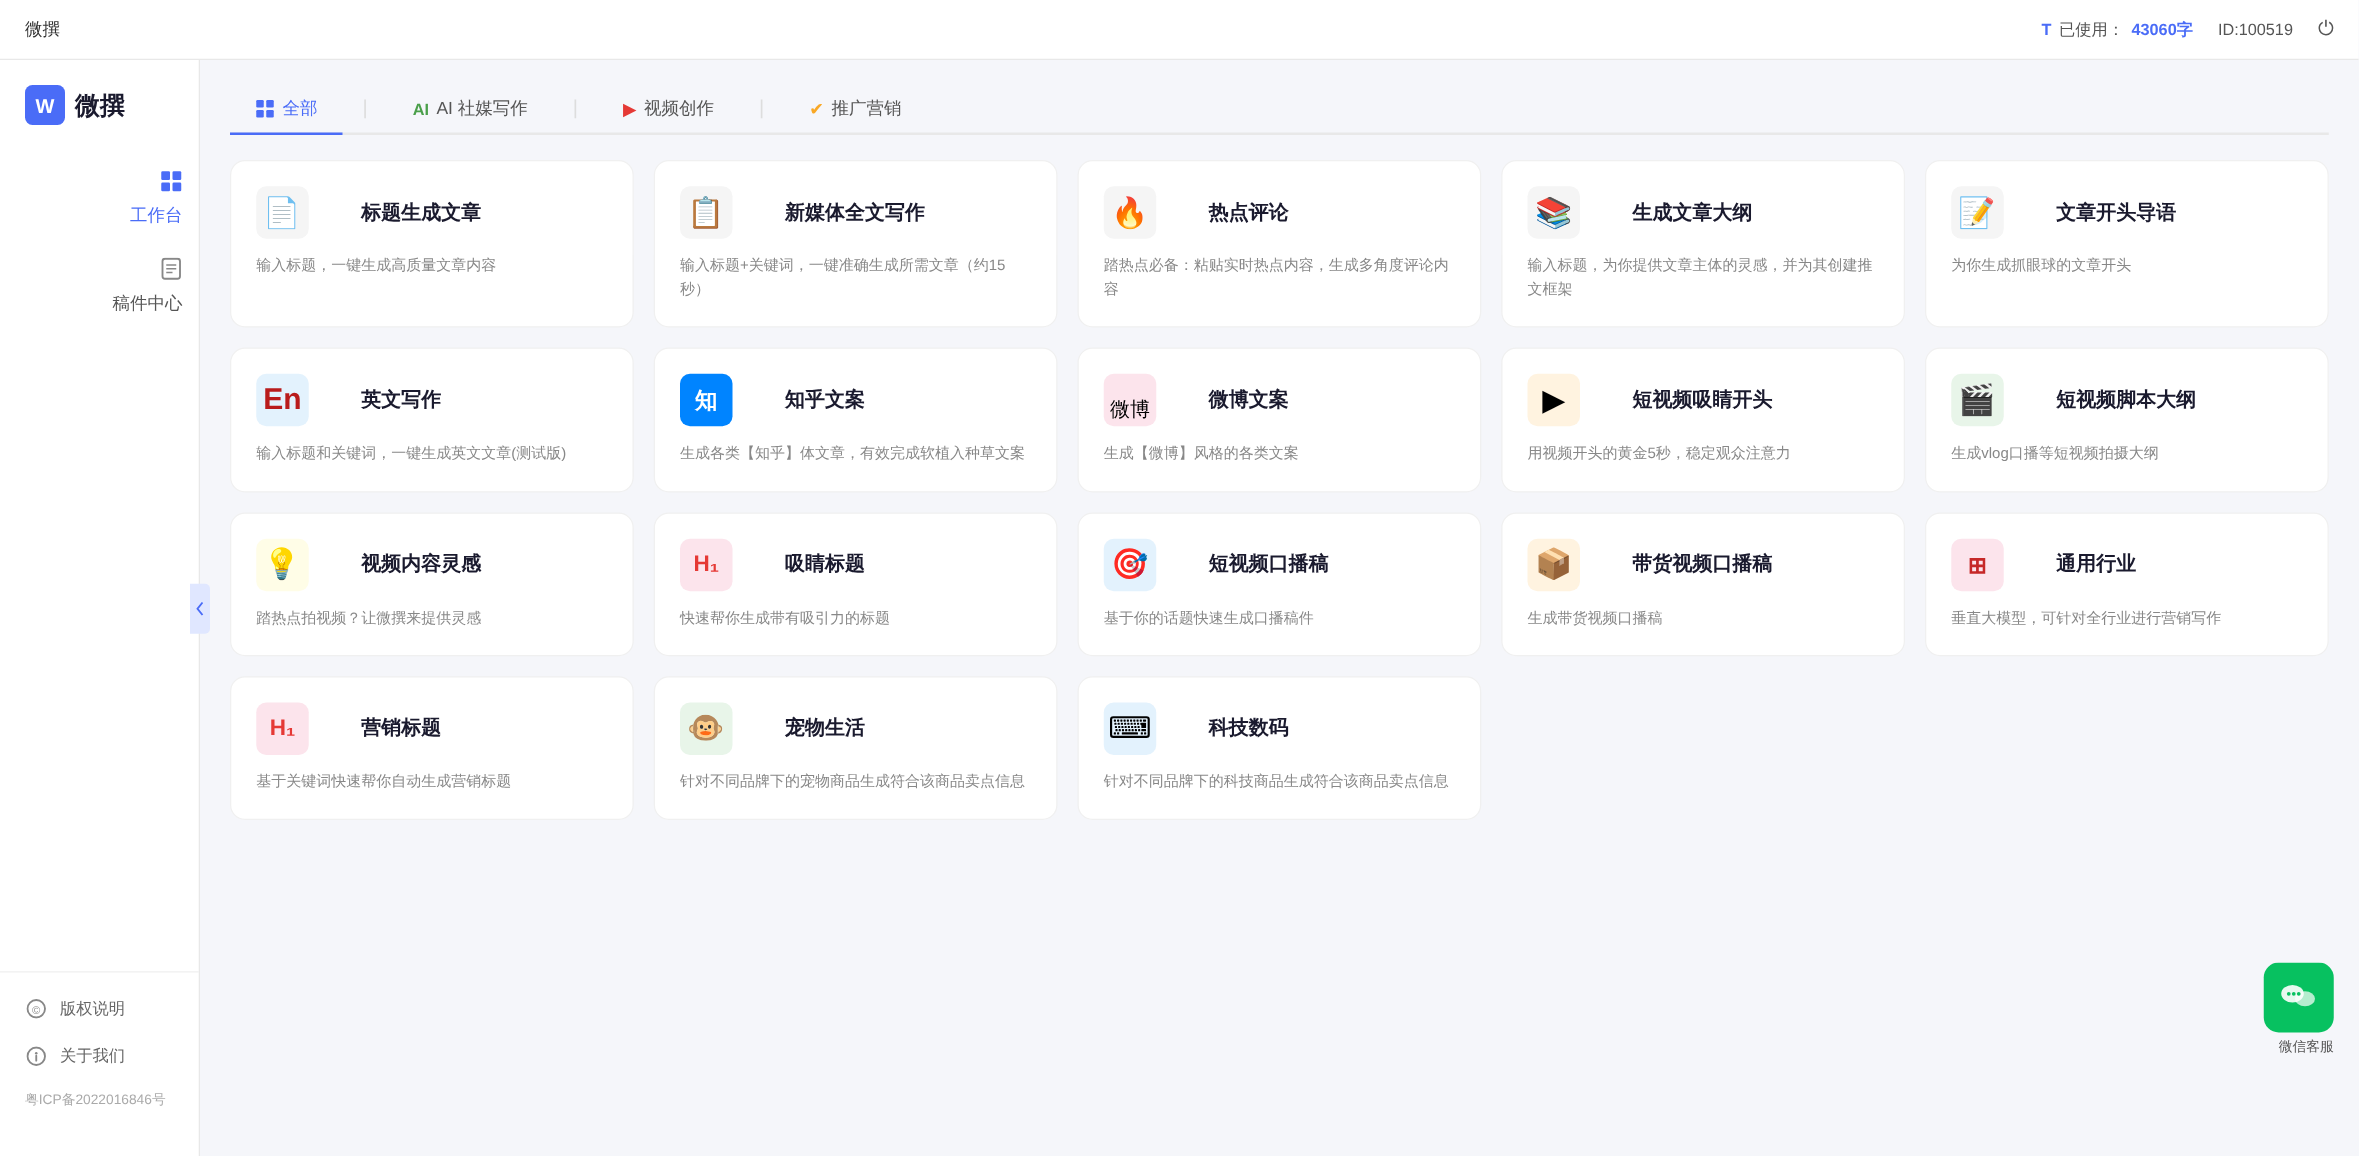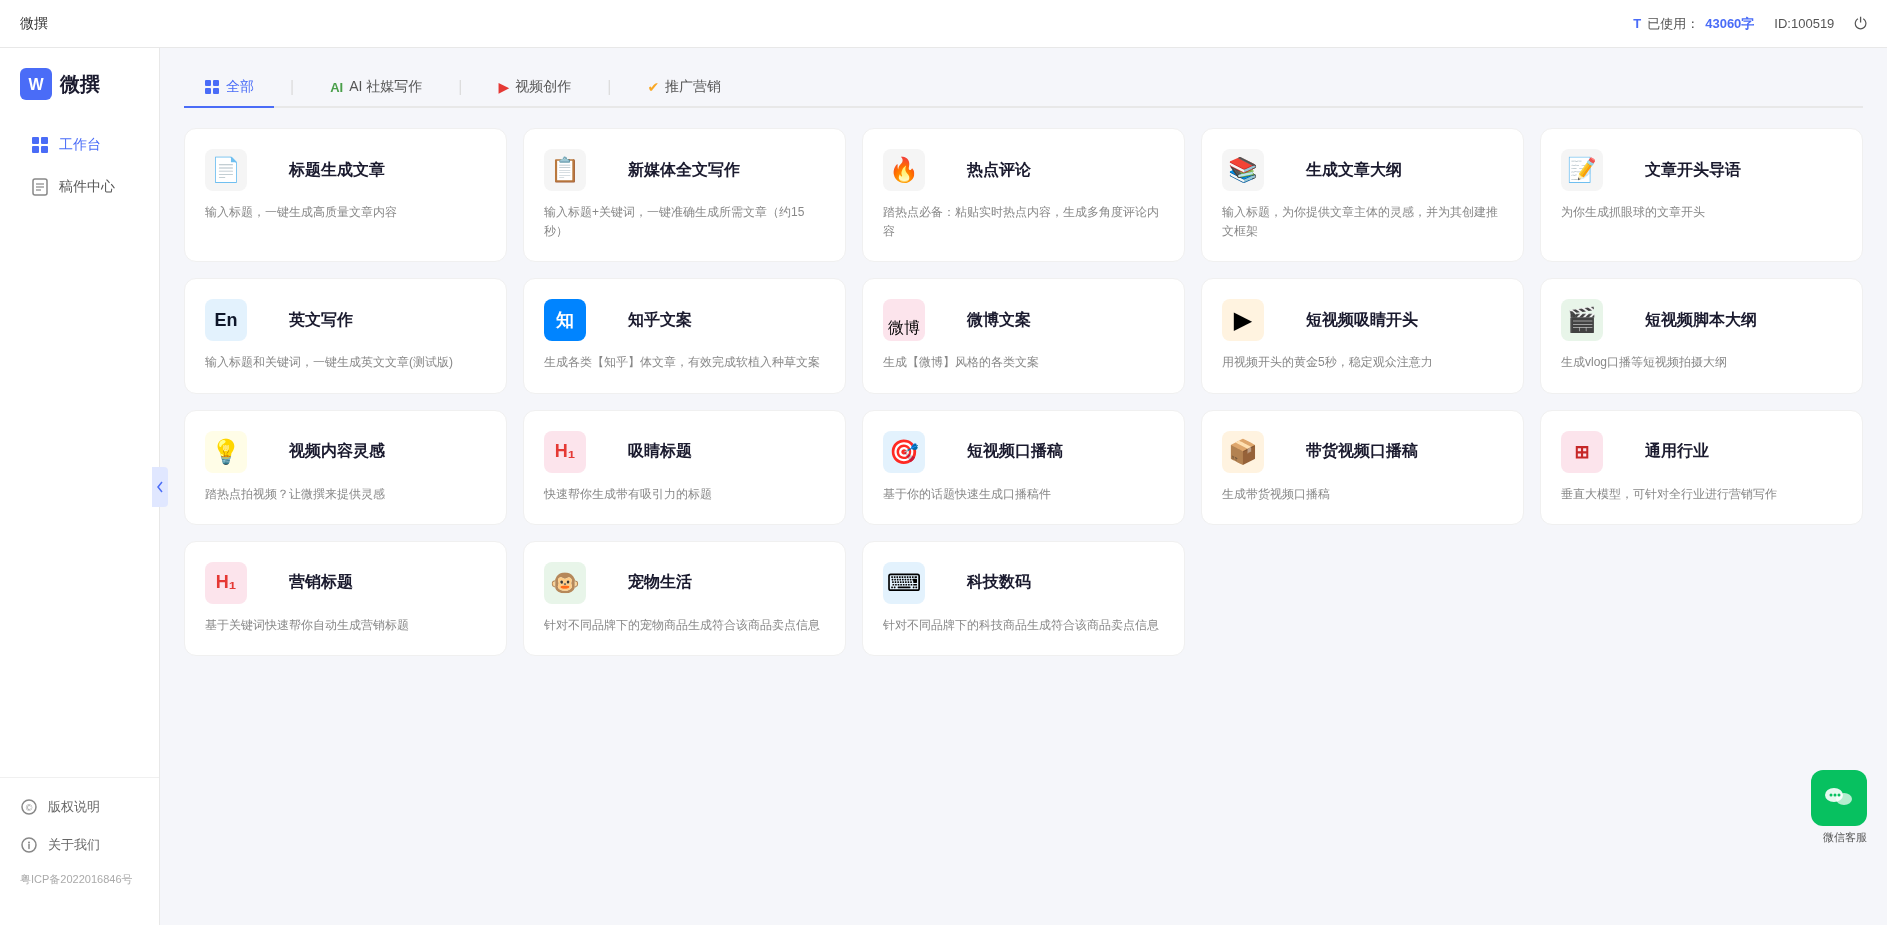--- a/index.html
+++ b/index.html
@@ -71,27 +71,28 @@
     .logo-text {
       font-size: 20px;
       font-weight: bold;
       color: #1a1a2e;
     }
     .sidebar-nav {
       flex: 1;
     }
     .sidebar-item {
       display: flex;
-      align-items: flex-start;
+      align-items: flex-end;
       gap: 10px;
-      padding: 12px 31px;
+      padding: 12px 13px;
       cursor: pointer;
       color: #555;
       font-size: 14px;
       border-radius: 0;
+      flex-direction: column;
     }
     .sidebar-item.active { color: #4a6cf7; }
     .sidebar-item-icon {
       width: 18px;
       height: 18px;
       display: flex;
       align-items: center;
       justify-content: center;
     }
     .sidebar-bottom {
@@ -391,21 +392,21 @@
         <div class="tool-icon" style="background:#f5f5f5;">
           <span style="font-size:24px;">📝</span>
         </div>
         <span class="tool-title">文章开头导语</span>
       </div>
       <p class="tool-desc">为你生成抓眼球的文章开头</p>
     </div>
         <div class="tool-card">
       <div class="tool-card-header">
         <div class="tool-icon" style="background:#e3f2fd;">
-          <span style="font-size:18px; font-weight:bold; color:#0f172a;">En</span>
+          <span style="font-size:24px; font-weight:bold; color:#b91c1c;">En</span>
         </div>
         <span class="tool-title">英文写作</span>
       </div>
       <p class="tool-desc">输入标题和关键词，一键生成英文文章(测试版)</p>
     </div>
         <div class="tool-card">
       <div class="tool-card-header">
         <div class="tool-icon" style="background:#0084ff;">
           <span style="font-size:18px; font-weight:bold; color:#fff;">知</span>
         </div>

